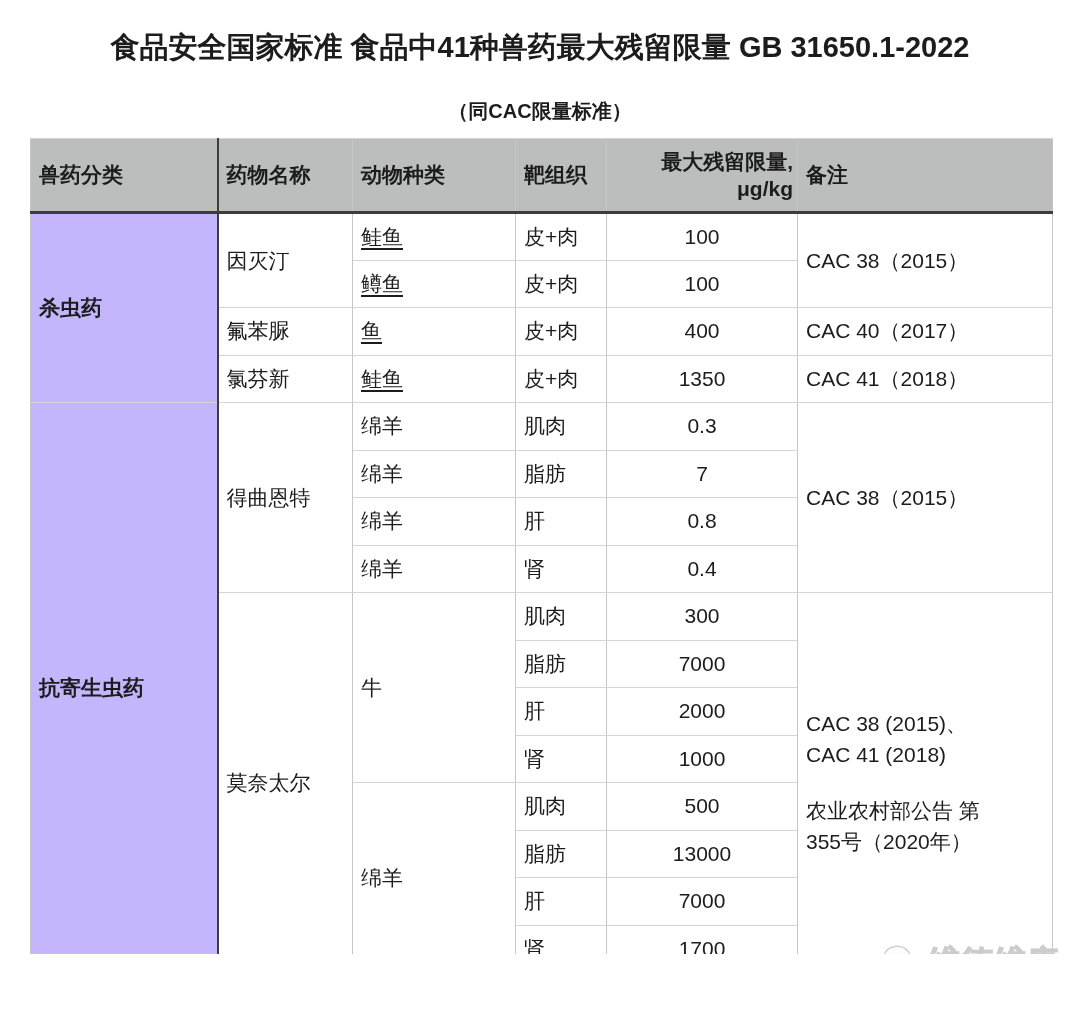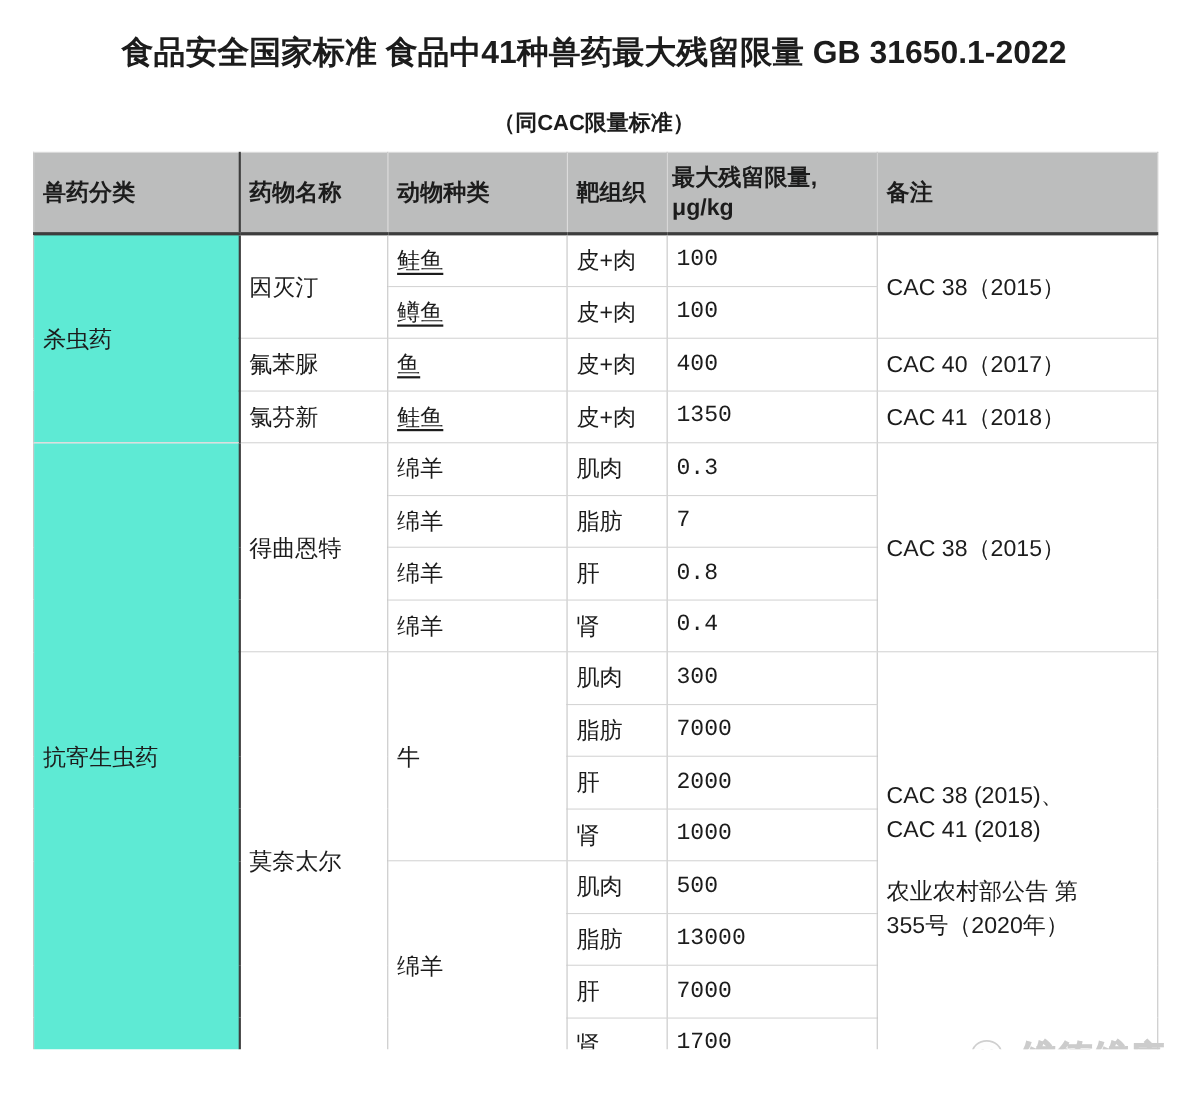--- a/index.html
+++ b/index.html
@@ -24,26 +24,26 @@
     border-left:1px solid #c6c6c6; border-right:1px solid #c6c6c6;
     border-top:1px solid #d5d5d5; border-bottom:1px solid #d5d5d5;
     padding:0 8px; font-size:21px; vertical-align:middle; text-align:left;
     overflow:hidden;
   }
   .mrl-table thead tr { height:74px; }
   .mrl-table tbody tr { height:47px; }
   .mrl-table thead th {
     background:#bcbdbd; font-weight:bold; border-bottom:3px solid #3d3d3d;
   }
-  th.mrl-head { text-align:left; line-height:1.3; padding:0 4px; }
+  th.mrl-head { text-align:right; line-height:1.3; padding:0 4px; }
   td.cat {
-    background:#5eead4; font-weight:normal; border-right:2px solid #3d3d3d;
+    background:#c4b5fd; font-weight:bold; border-right:2px solid #3d3d3d;
   }
   th.cat-head { border-right:2px solid #3d3d3d; }
-  td.mrl { text-align:left;font-family:Liberation Mono, monospace; }
+  td.mrl { text-align:center; }
   .u { text-decoration:underline; text-underline-offset:4px; }
   td.remark-multi { line-height:31px; }
   td.remark-multi .para2 { margin-top:25px; }
   
   .watermark {
     position:absolute; left:880px; top:925px; width:180px; height:75px;
     display:flex; align-items:center; gap:2px; pointer-events:none;
   }
   .wm-text {
     font-size:32px; font-weight:bold; color:#ffffff; letter-spacing:1px;

